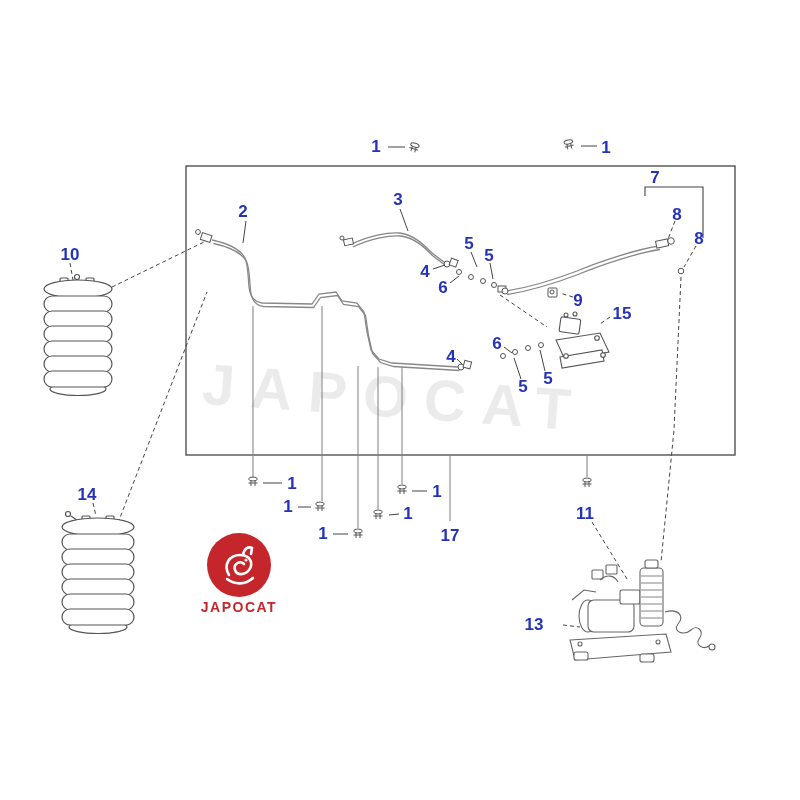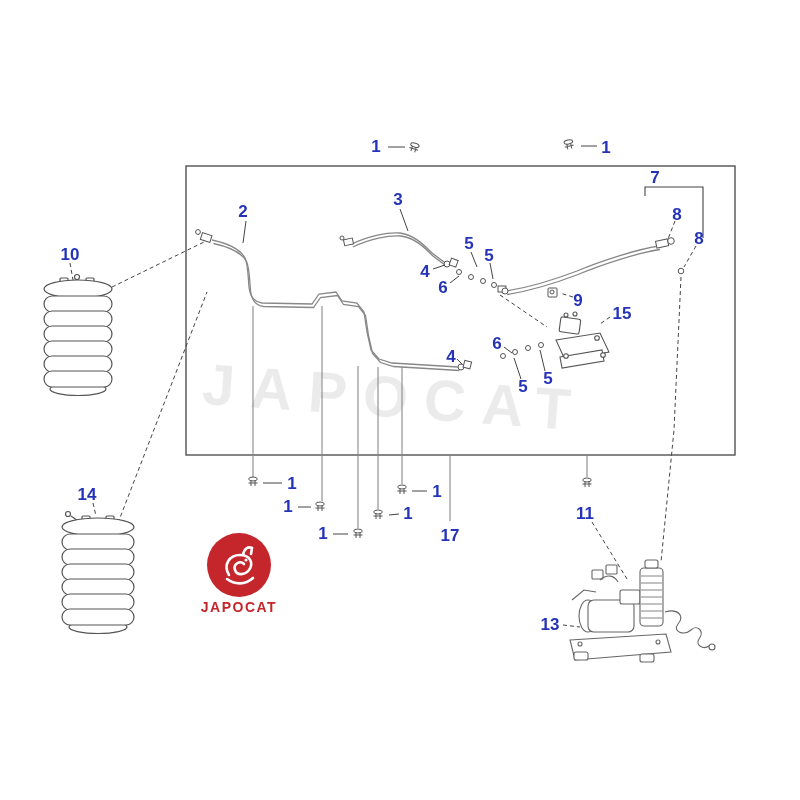--- a/index.html
+++ b/index.html
@@ -215,21 +215,21 @@
     <span class="co" style="left:523px;top:386px">5</span>
     <span class="co" style="left:70px;top:254px">10</span>
     <span class="co" style="left:87px;top:494px">14</span>
     <span class="co" style="left:292px;top:483px">1</span>
     <span class="co" style="left:288px;top:506px">1</span>
     <span class="co" style="left:437px;top:491px">1</span>
     <span class="co" style="left:408px;top:513px">1</span>
     <span class="co" style="left:323px;top:533px">1</span>
     <span class="co" style="left:450px;top:535px">17</span>
     <span class="co" style="left:585px;top:513px">11</span>
-    <span class="co" style="left:550px;top:624px">13</span>
+    <span class="co" style="left:534px;top:624px">13</span>
   </div>
 
   <div class="logo">
     <div class="logo-circle">
       <svg width="64" height="64" viewBox="0 0 64 64">
         <g stroke="#fff" stroke-width="2.6" fill="none" stroke-linecap="round">
           <path d="M22,42 C16,32 22,22 33,22 C43,22 47,30 42,37 C38,42 30,43 28,37 C26,31 33,27 37,31"></path>
           <path d="M36,22 C37,16 41,13 45,15 L44,21"></path>
           <path d="M20,46 C28,52 38,52 46,45"></path>
         </g>

